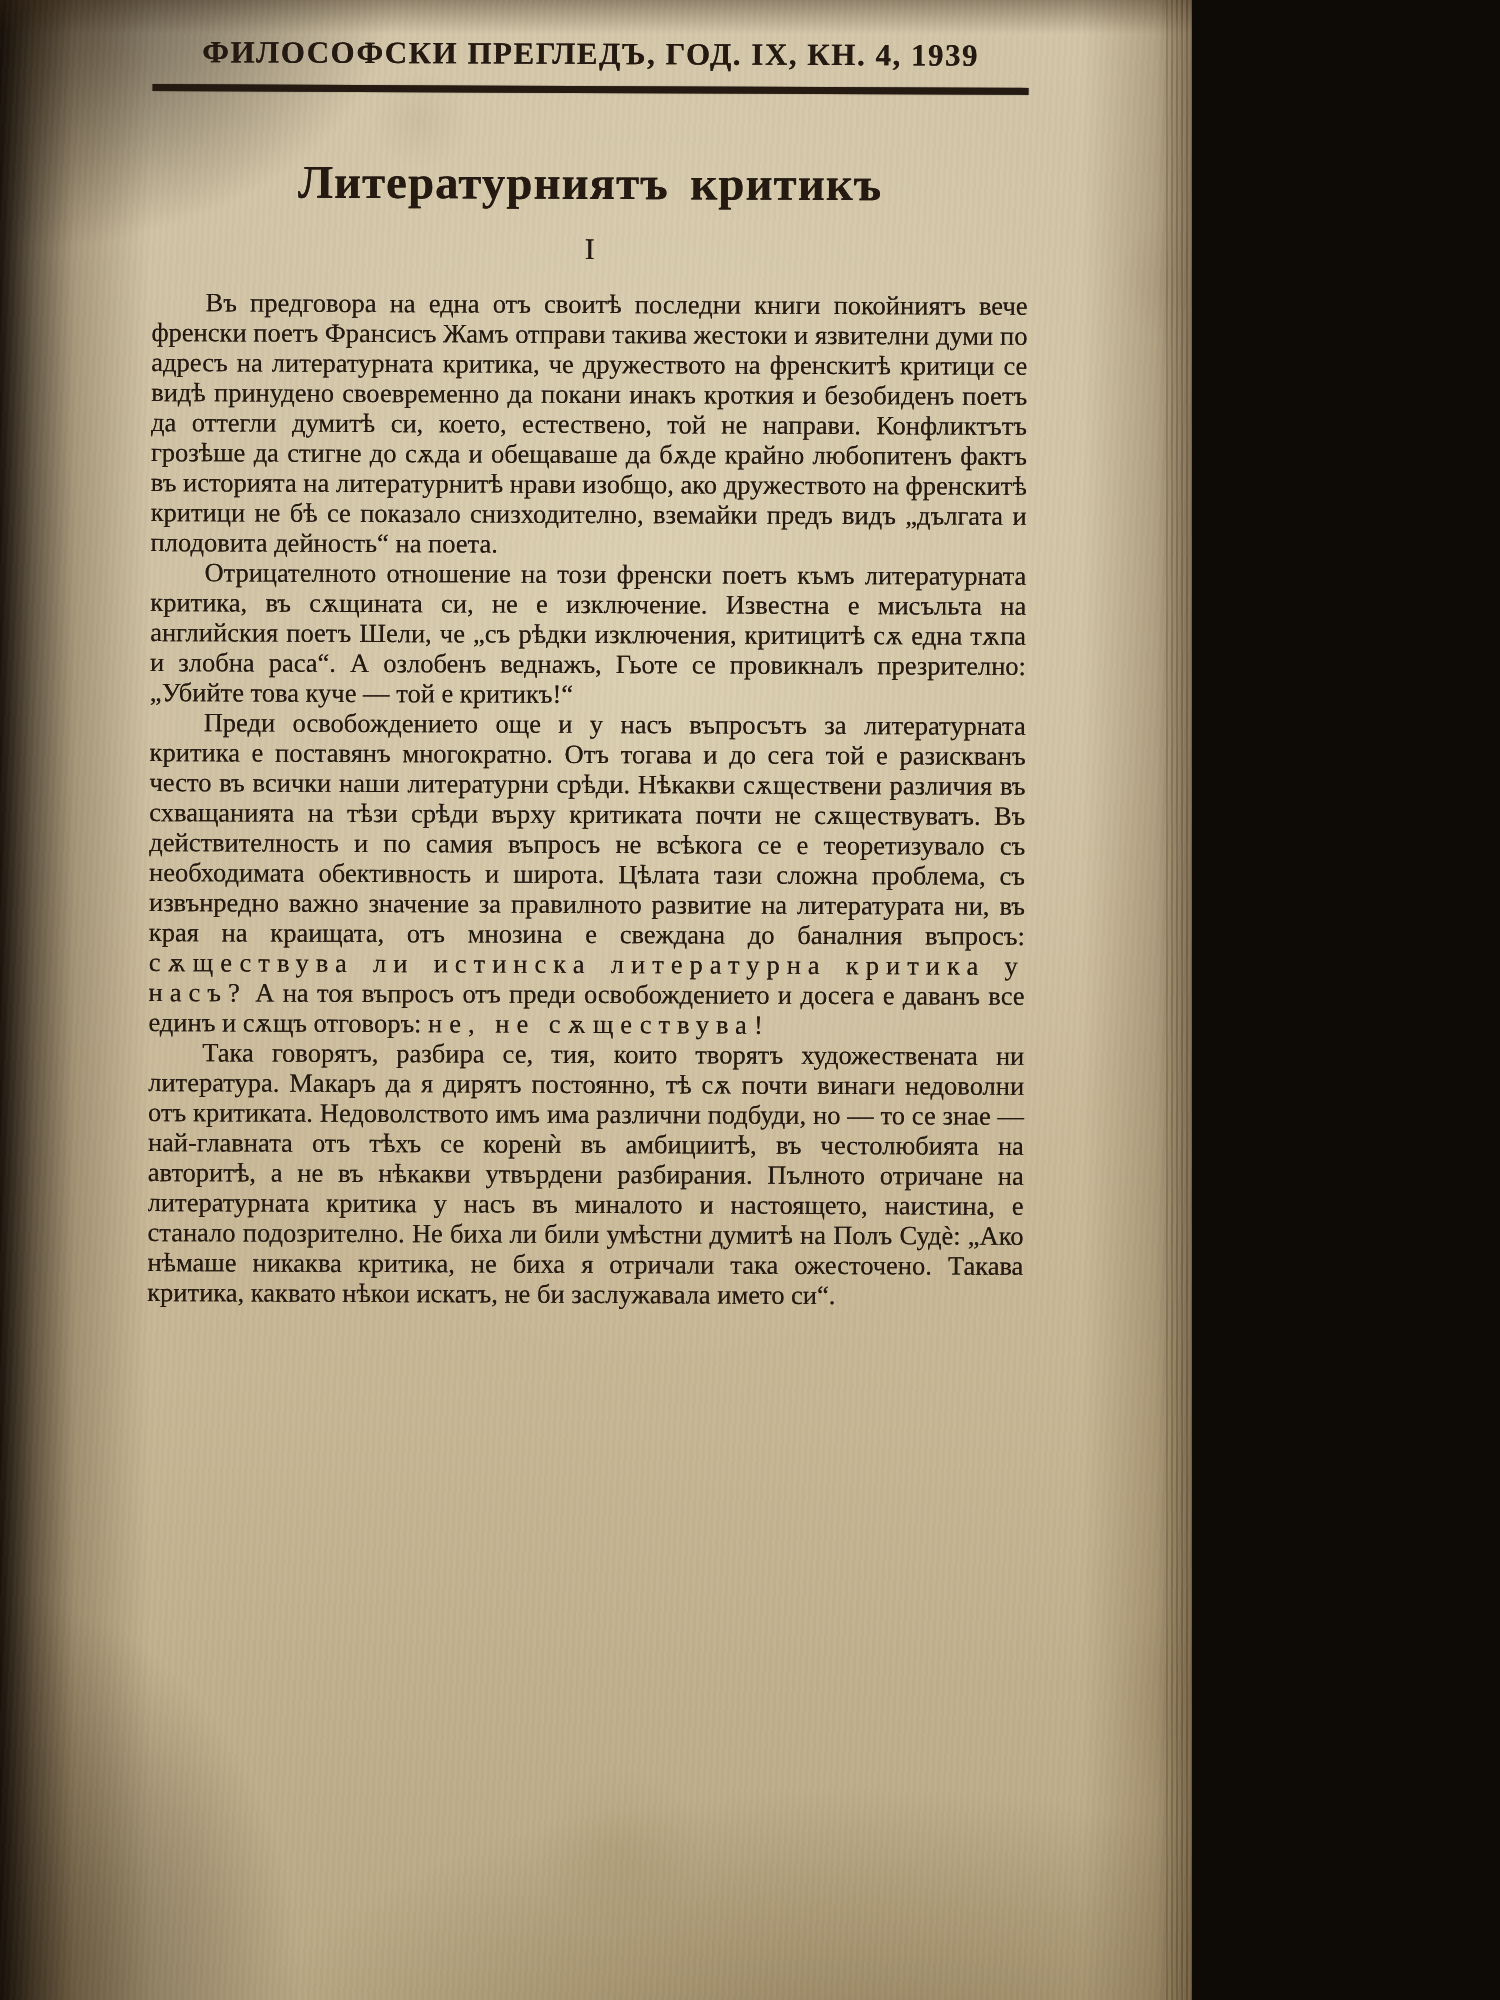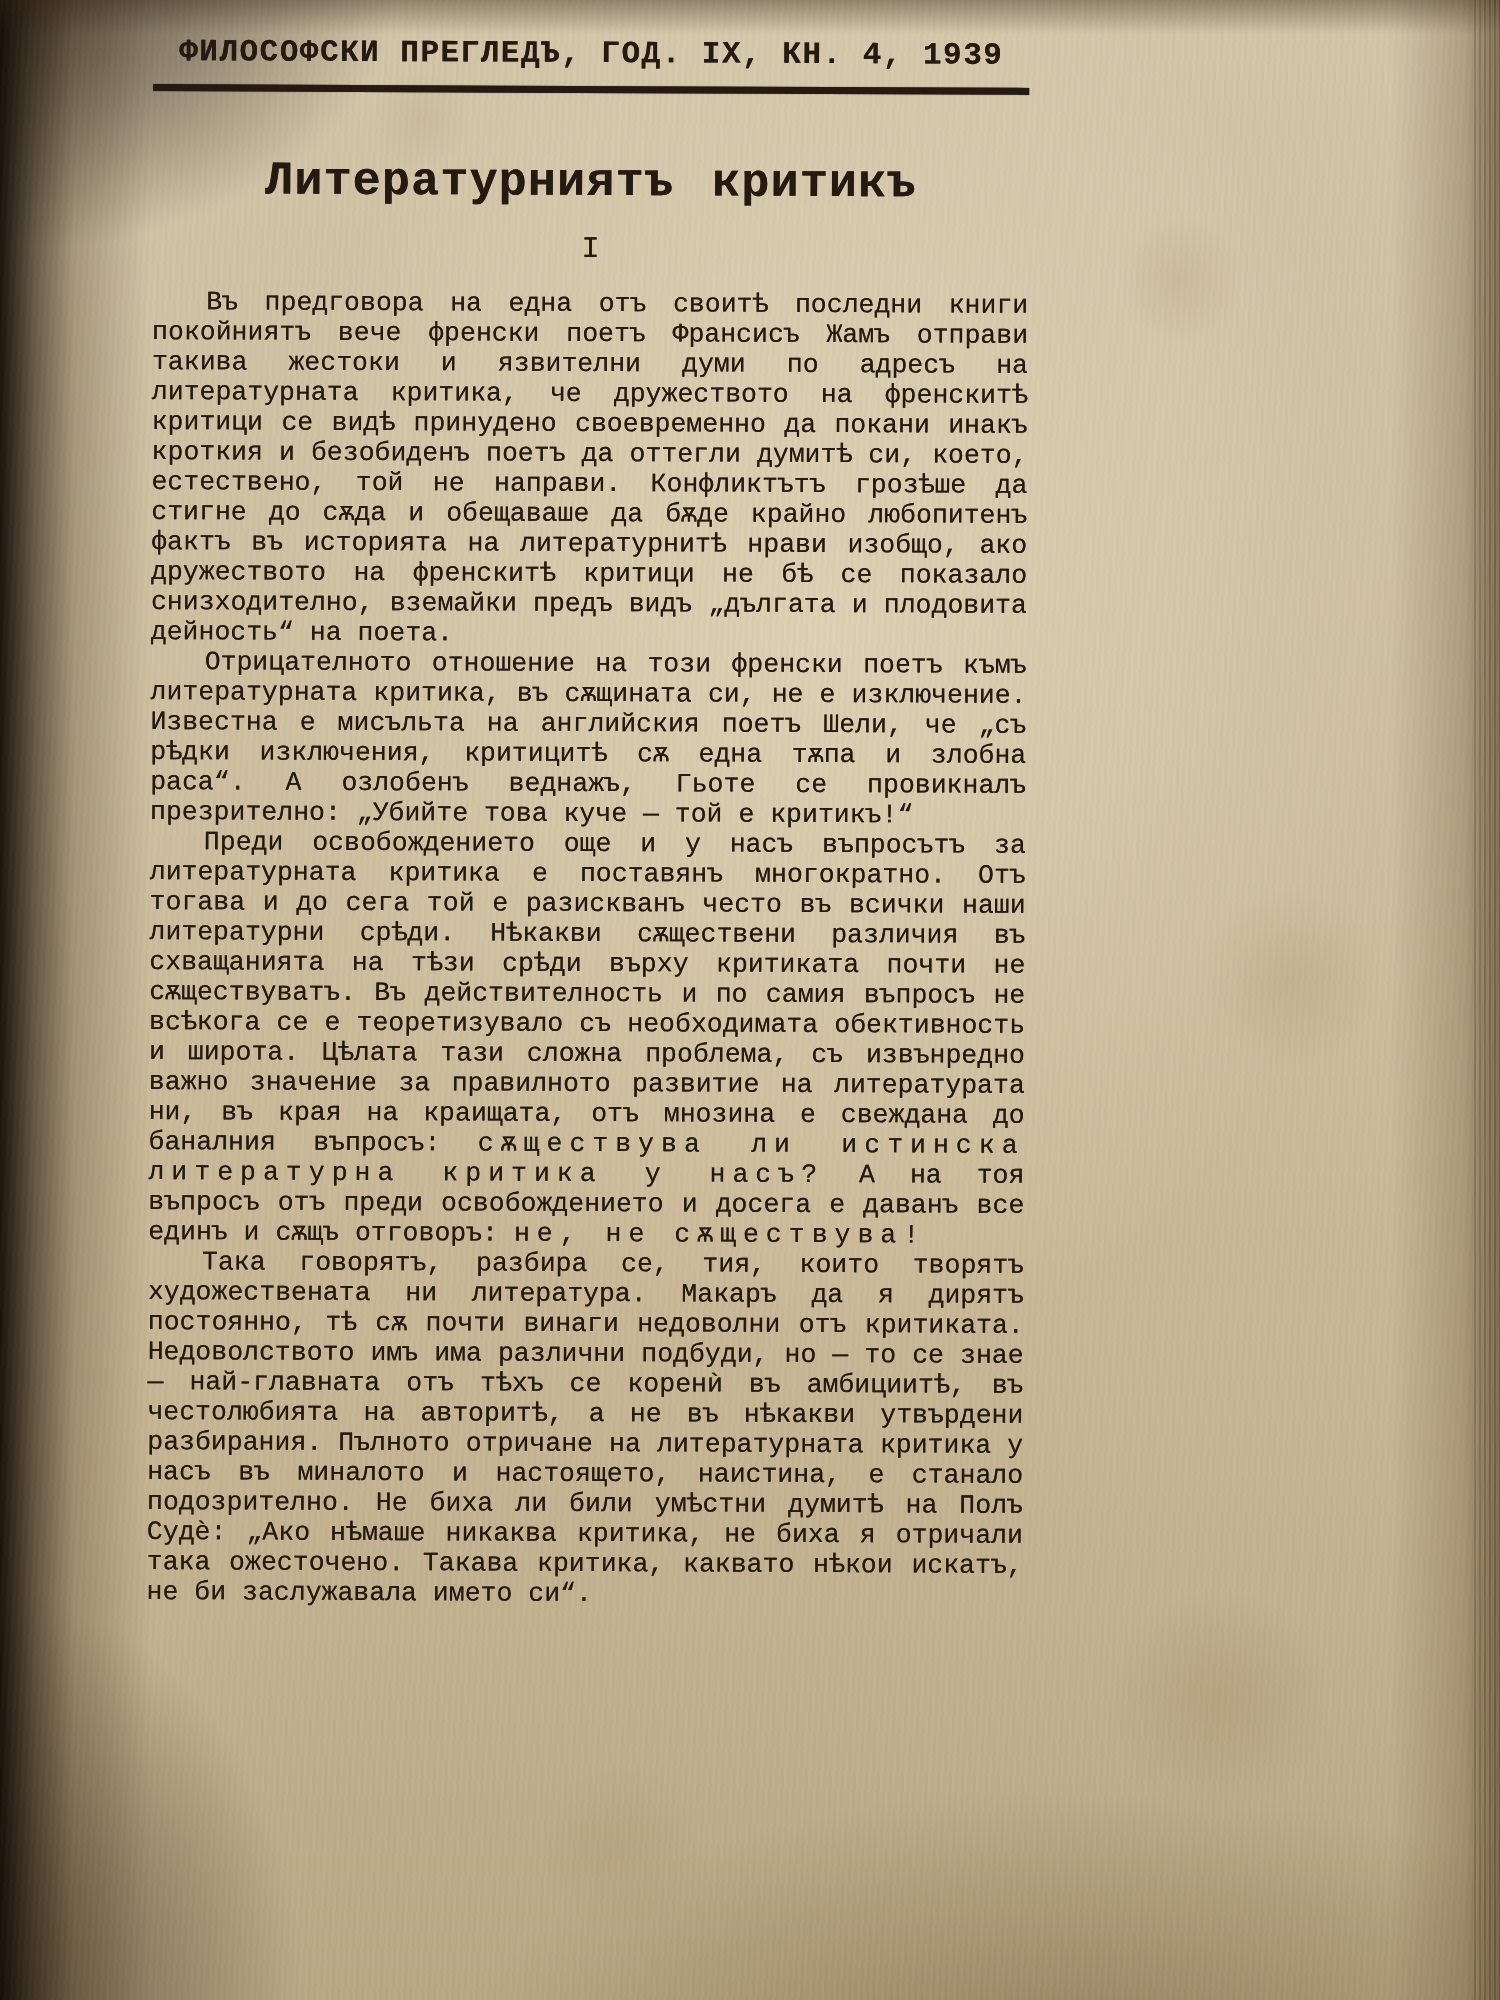--- a/index.html
+++ b/index.html
@@ -1,21 +1,21 @@
 <!DOCTYPE html>
 <html lang="bg" style="--paper-color: #cdbfa0; --ink-color: #241a12; --shadow-color: #171008;"><head>
 <meta charset="utf-8">
 <style>
   html,body{margin:0;padding:0;background:#0e0b07;}
   .photo{
     position:relative;
-    width:1500px;height:2000px;
+    width:1192px;height:2000px;
     overflow:hidden;
     background:#fde047;
-    font-family:Liberation Mono, monospace;
+    font-family:Liberation Serif, serif;
   }
   
   .paper{
     position:absolute;inset:0;
     background:
       linear-gradient(180deg, rgba(45,30,15,0.40) 0px, rgba(45,30,15,0.0) 34px),
       linear-gradient(90deg, rgba(18,11,5,0.96) 0px, rgba(35,24,12,0.62) 34px, rgba(70,52,28,0.30) 74px, rgba(0,0,0,0) 150px),
       radial-gradient(ellipse 560px 360px at 0% 0%, rgba(22,14,7,0.72), rgba(0,0,0,0) 70%),
       radial-gradient(ellipse 420px 560px at 0% 100%, rgba(30,20,10,0.55), rgba(0,0,0,0) 72%),
       linear-gradient(270deg, rgba(55,38,18,0.55) 0px, rgba(90,68,38,0.28) 36px, rgba(0,0,0,0) 110px),

